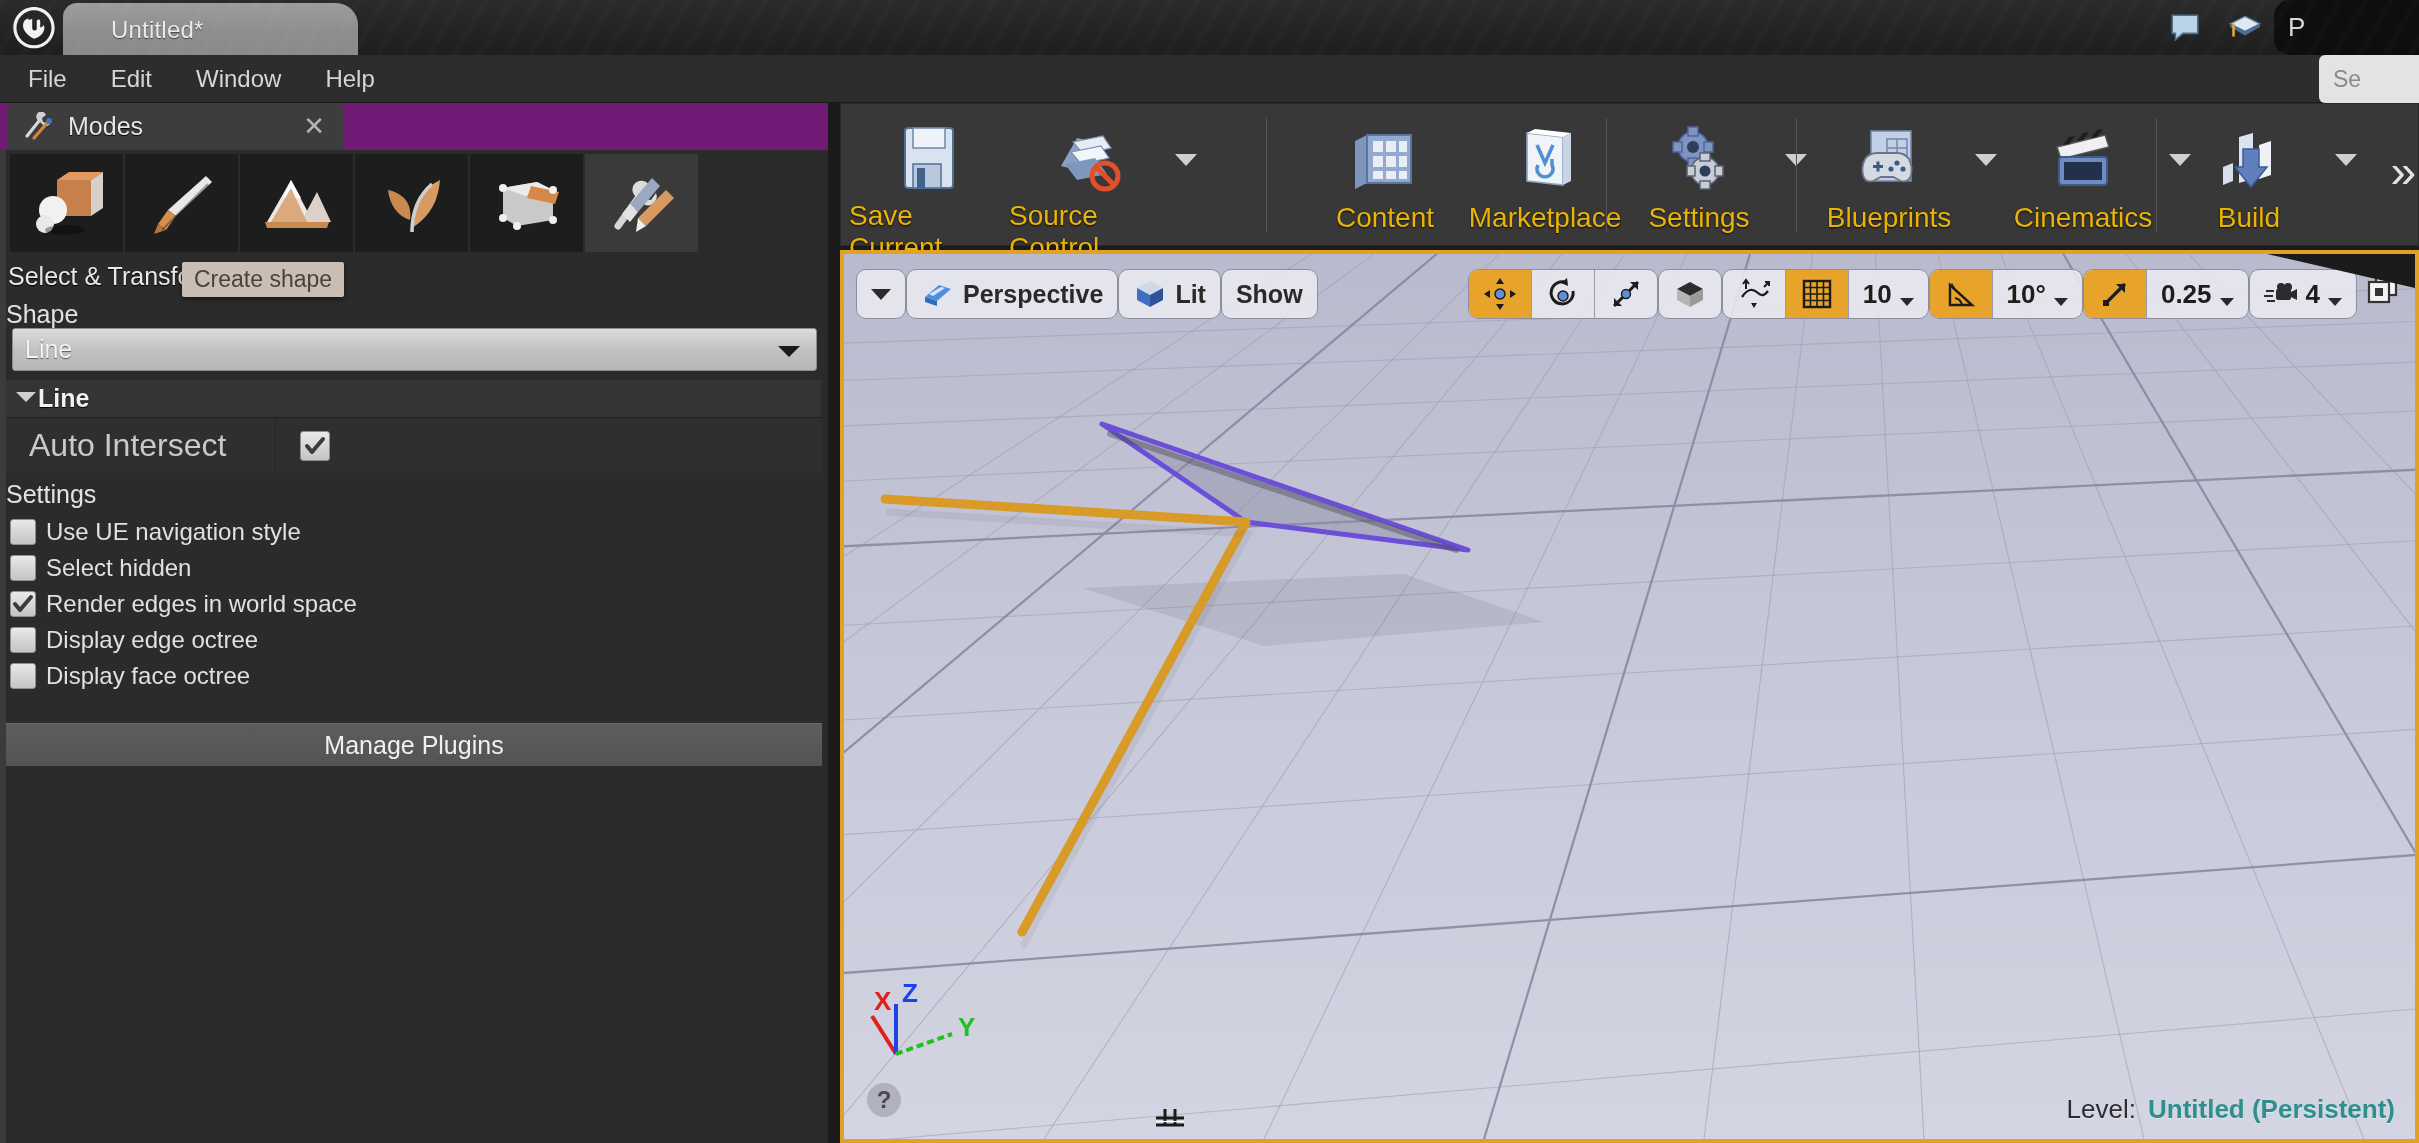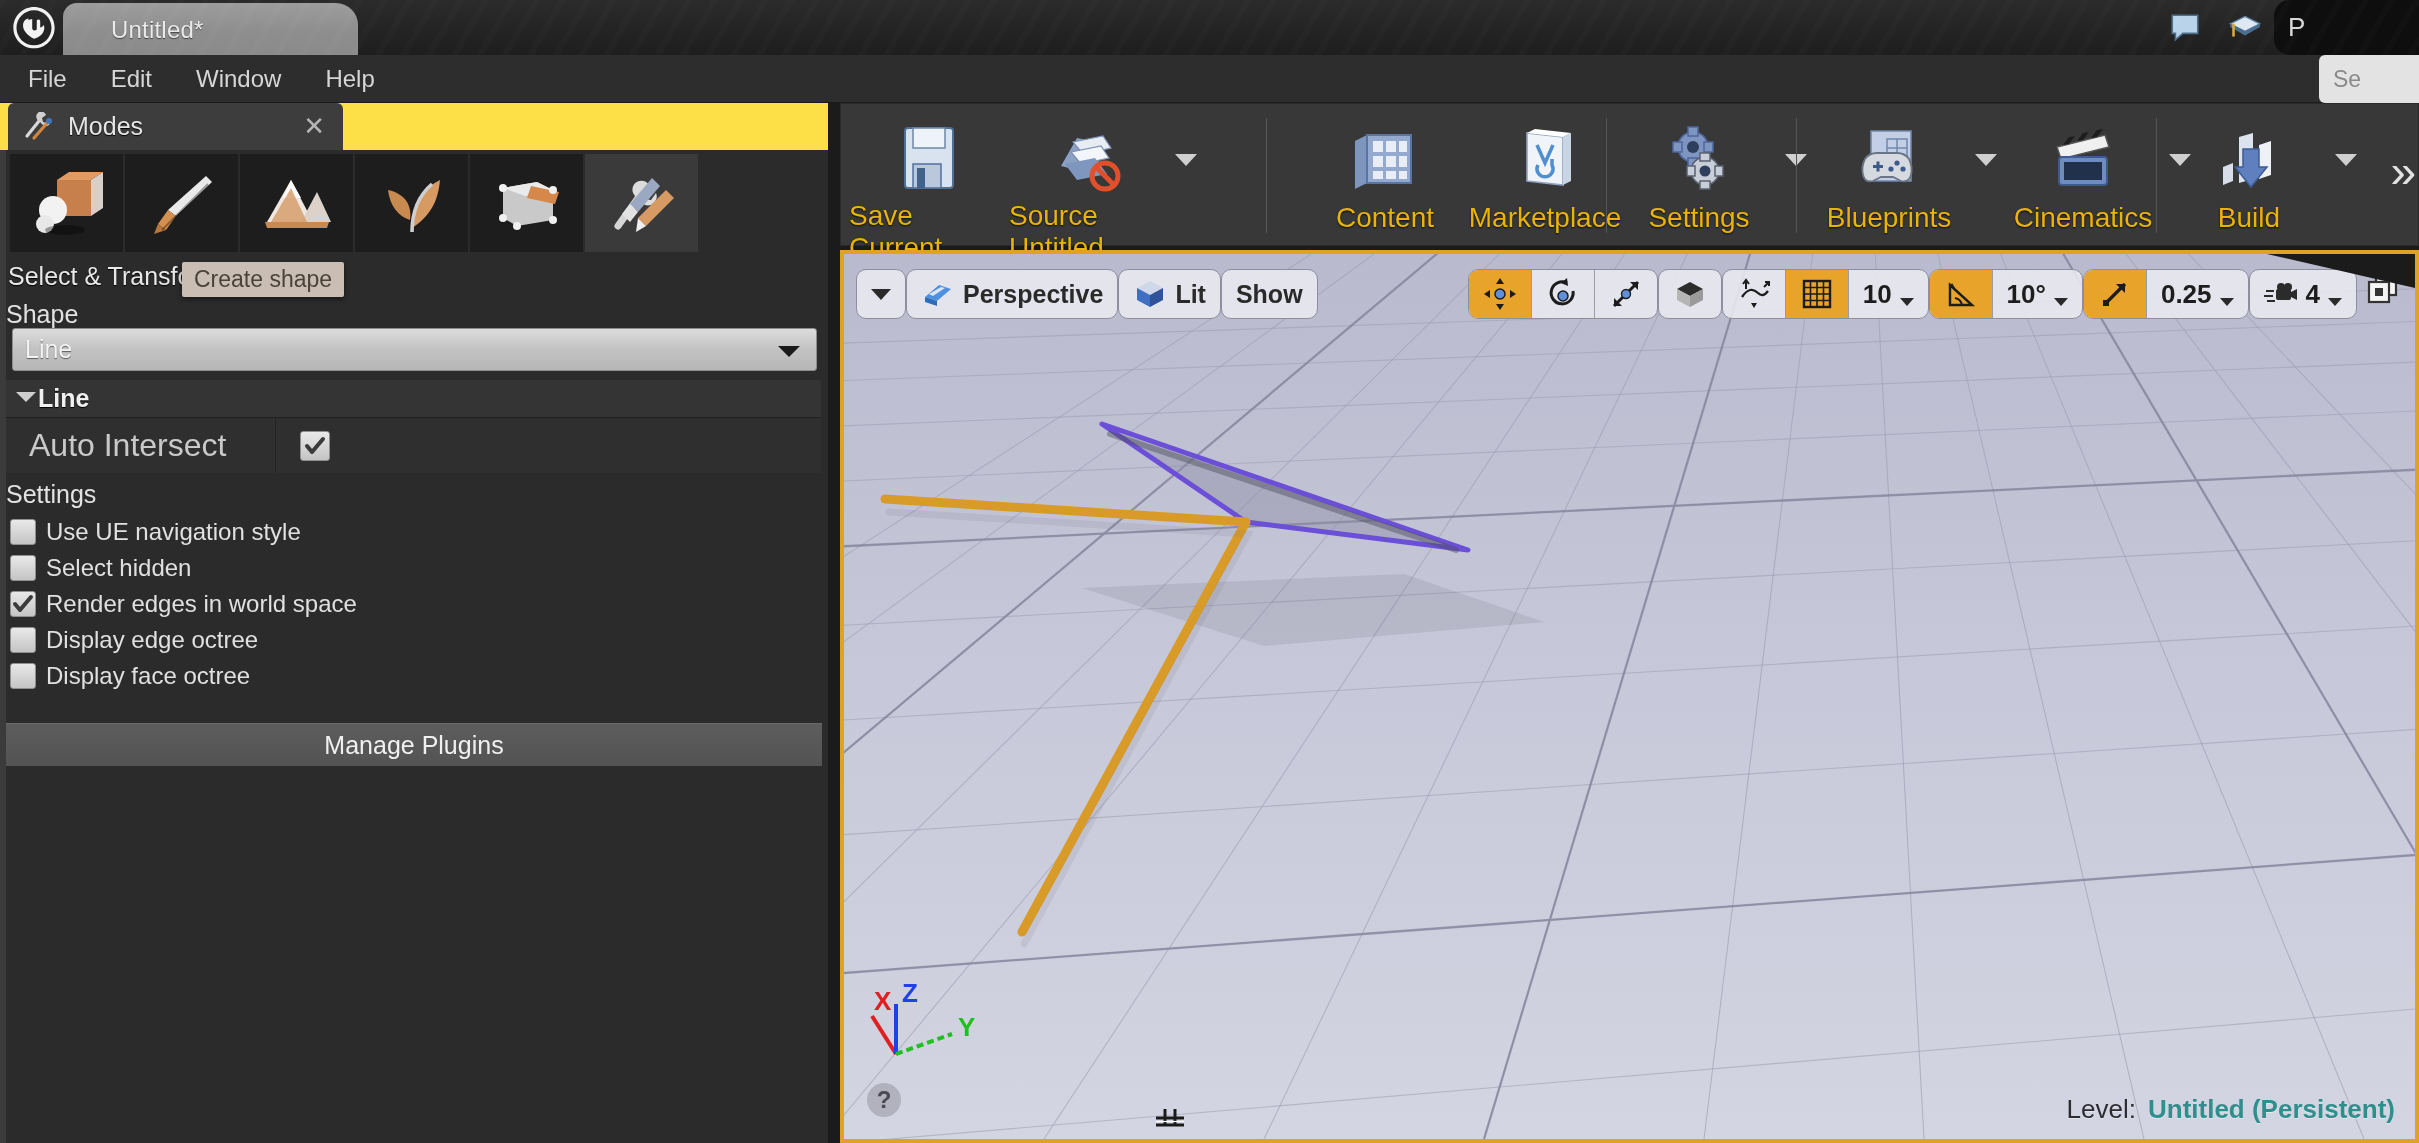--- a/index.html
+++ b/index.html
@@ -65,21 +65,21 @@
   .search-chip {
     position:absolute; right: 0; top: 0; height: 48px; width: 100px;
     background: #e3e3e3; color:#8a8a8a; font-size: 23px;
     display:flex; align-items:center; padding-left: 14px;
     border-radius: 6px 0 0 6px;
   }
 
   
   .modes-panel {
     position:absolute; left: 0; top: 103px; width: 828px; height: 1040px;
-    background: #fde047;
+    background: #701a75;
   }
   .modes-tab {
     position:absolute; left: 8px; top: 0; width: 335px; height: 47px;
     background: #3d3d3d; border-radius: 6px 6px 0 0;
     display:flex; align-items:center;
   }
   .modes-tab .wrench-ic { width: 36px; height: 34px; margin-left: 14px; display:flex; align-items:center;}
   .modes-tab .wrench-ic svg{ width:34px;height:30px;}
   .modes-tab .lbl { color:#e6e6e6; font-size: 25px; margin-left: 10px; text-shadow:0 1px 1px #000; }
   .modes-tab .x { position:absolute; right: 18px; top: 9px; color:#b5b5b5; font-size: 26px; cursor:pointer; line-height:28px;}
@@ -448,21 +448,21 @@
         <div class="ic">
           <svg viewBox="0 0 80 80">
             <path d="M12 48 L28 20 L58 26 L44 56 Z" fill="#8aa0c4"></path>
             <path d="M24 24 L54 18 L62 30 L34 36 Z" fill="#e8edf5" stroke="#7b90b2" stroke-width="1.2"></path>
             <path d="M22 34 L52 28 L60 40 L32 46 Z" fill="#f2f5fa" stroke="#7b90b2" stroke-width="1.2"></path>
             <path d="M16 46 L46 40 L58 56 L28 62 Z" fill="#7f97bf"></path>
             <circle cx="56" cy="58" r="13" fill="none" stroke="#e1502a" stroke-width="5"></circle>
             <path d="M47 49 L65 67" stroke="#e1502a" stroke-width="5"></path>
           </svg>
         </div>
-        <div class="lb">Source Untitled</div>
+        <div class="lb">Source Control</div>
       </div>
       <div class="tb-caret">
           <i></i>
         </div>
     </div>
     <div class="tb-sep" style="left:425px;"></div>
 
     <div class="tb-group" style="left:464px;">
       <div class="tb-item">
         <div class="ic">

